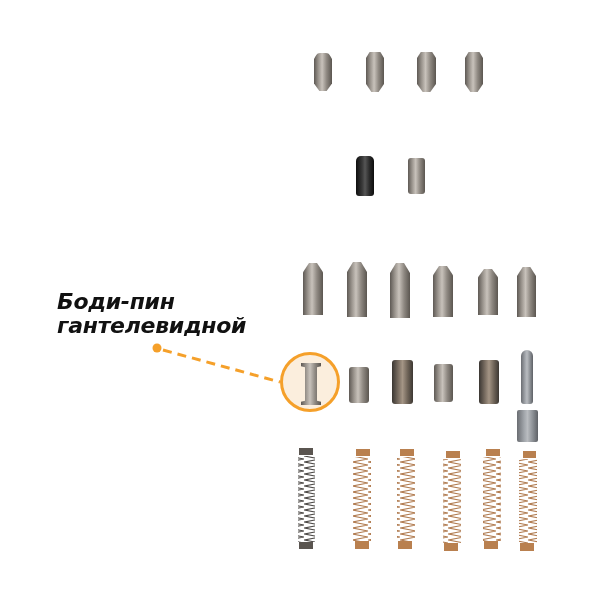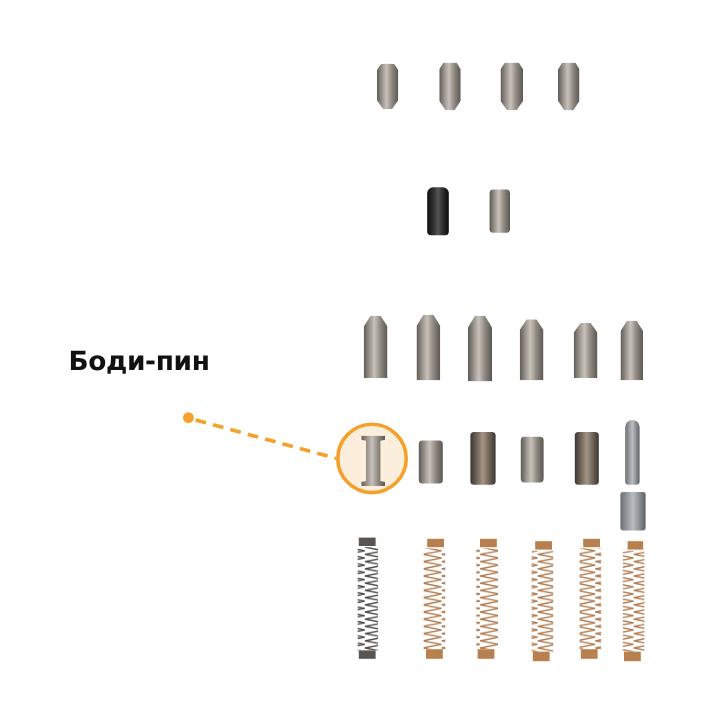--- a/index.html
+++ b/index.html
@@ -1,32 +1,33 @@
 <!DOCTYPE html>
 <html><head>
   <meta charset="utf-8">
   <style>
     html, body { margin:0; padding:0; }
     body { width:600px; height:600px; background:#ffffff; position:relative; overflow:hidden; font-family:"Liberation Sans", sans-serif; }
-    .label { position:absolute; left:57px; top:290px; font-family:"DejaVu Sans", sans-serif; font-weight:bold; font-size:22px; line-height:24px; color:#111111; letter-spacing:-0.3px; }
+    .label { position:absolute; left:57px; top:290px; font-family:"DejaVu Sans", sans-serif; font-weight:bold; font-size:22px; line-height:24px; color:#111111; letter-spacing:-0.3px;font-style:italic; }
     .label div { white-space:nowrap; }
     .part { position:absolute; }
     svg { position:absolute; left:0; top:0; }
     
     .pin { background:linear-gradient(90deg,#5e5954 0%,#9c968f 25%,#c8c2bb 45%,#8f8982 70%,#5b5650 100%); }
     .pin-dark { background:linear-gradient(90deg,#3a3632 0%,#7a6e62 30%,#a49585 50%,#6e6357 75%,#3c3732 100%); }
     .black { background:linear-gradient(90deg,#0e0e0e 0%,#3a3a3a 35%,#555 50%,#2a2a2a 75%,#0c0c0c 100%); }
     .steel { background:linear-gradient(90deg,#6a6d72 0%,#a3a7ac 35%,#b9bcc0 50%,#8c9095 75%,#5e6166 100%); }
     .highlight-circle { position:absolute; left:280px; top:352px; width:60px; height:60px; border:3px solid #f5a02a; border-radius:50%; background:#fbeedd; box-sizing:border-box; }
   </style>
 </head>
 <body>
 
 <div class="label">
   <div>Боди-пин</div>
+  <div>гантелевидной</div>
 </div>
 
 <svg width="600" height="600">
   <circle cx="157" cy="348" r="4.5" fill="#f5a02a"></circle>
   <line x1="163" y1="350" x2="280" y2="382" stroke="#f5a02a" stroke-width="3" stroke-dasharray="9,6"></line>
 </svg>
 
 <div class="highlight-circle"></div>
 
 <div>

